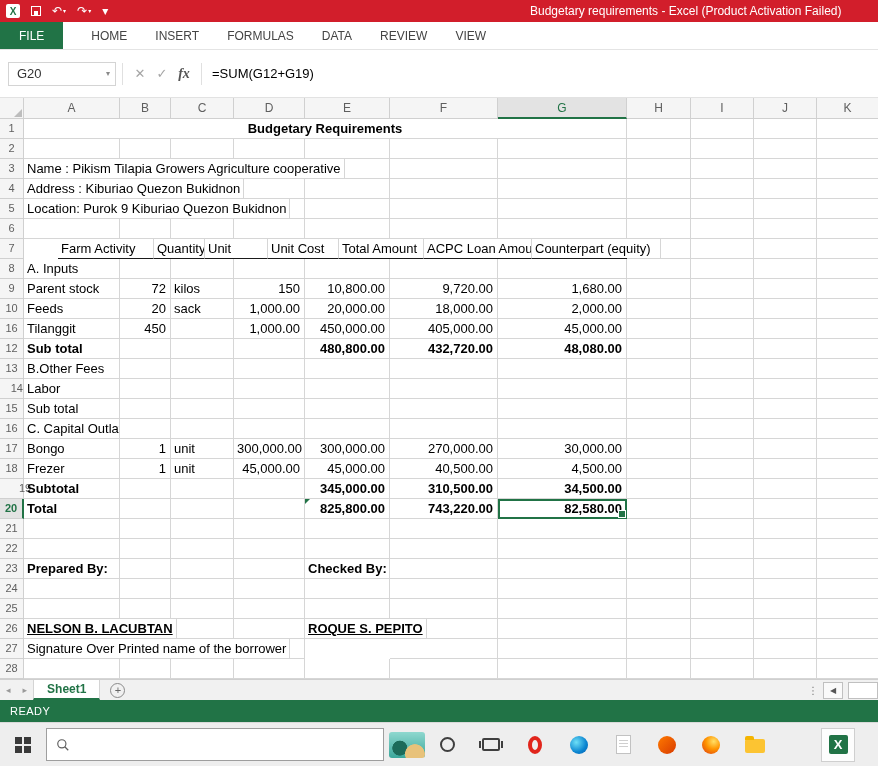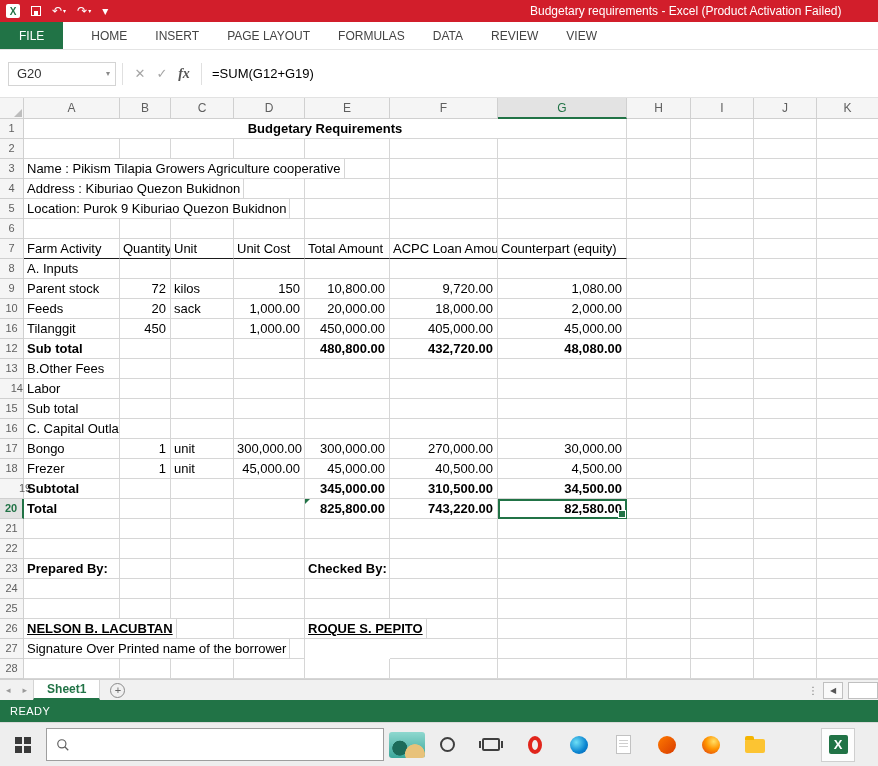--- a/index.html
+++ b/index.html
@@ -50,21 +50,21 @@
          border-bottom:1px solid var(--hdrline);font-size:11px;color:#5f5f5f;text-align:center;line-height:19px;}
   .row-h.sel{color:var(--green);background:#e3e3e3;border-right:2px solid var(--green);font-weight:bold;}
   .grid-canvas{position:absolute;left:24px;top:21px;right:0;bottom:0;}
   .cell{position:absolute;border-right:1px solid var(--grid);border-bottom:1px solid var(--grid);
         font-size:13px;line-height:19px;padding:0 3px;white-space:nowrap;overflow:hidden;color:#000;}
   .cell.num{text-align:right;padding-right:4px;}
   .cell.bold{font-weight:bold;}
   .cell.center{text-align:center;background:#fff;z-index:1;}
   .cell.uline{text-decoration:underline;}
   .cell.overflow{overflow:visible;background:#fff;z-index:2;}
-  .cell.hdr{border-bottom:1px solid #1a1a1a;}
+  .cell.hdr{border-bottom:1px solid #1a1a1a;margin-left:34px;}
   .cell.tri::before{content:'';position:absolute;left:0;top:0;
         border-top:5px solid var(--green);border-right:5px solid transparent;}
   .cell.selected{outline:2px solid var(--green);outline-offset:-2px;z-index:3;background:#fff;}
   .cell.selected::after{content:'';position:absolute;right:0;bottom:0;width:6px;height:6px;
         background:var(--green);border:1px solid #fff;}
 
   
   .tabbar{height:21px;background:#f1f1f1;border-top:1px solid #cfcfcf;display:flex;align-items:stretch;}
   .nav-arrow{display:flex;align-items:center;padding:0 6px;font-size:9px;color:#9a9a9a;}
   .sheet-tab{display:flex;align-items:center;background:#fff;border-left:1px solid #d4d4d4;border-right:1px solid #d4d4d4;
@@ -141,21 +141,20 @@
           <span>▾</span>
         </span>
     </div>
     <div class="win-title">Budgetary requirements -  Excel (Product Activation Failed)</div>
   </div>
 
   <div class="ribbon">
     <span class="tab file">FILE</span>
     <span class="tab">HOME</span>
     <span class="tab">INSERT</span>
-    <span class="tab">PAGE LAYOUT</span>
     <span class="tab">FORMULAS</span>
     <span class="tab">DATA</span>
     <span class="tab">REVIEW</span>
     <span class="tab">VIEW</span>
   </div>
 
   <div class="formula-area">
     <div class="namebox">
       <span>G20</span>
       <span class="nb-caret">▾</span>
@@ -295,21 +294,21 @@
         <div class="cell" style="left: 603px; top: 140px; height: 20px; width: 64px;"></div>
         <div class="cell" style="left: 667px; top: 140px; height: 20px; width: 63px;"></div>
         <div class="cell" style="left: 730px; top: 140px; height: 20px; width: 63px;"></div>
         <div class="cell" style="left: 793px; top: 140px; height: 20px; width: 62px;"></div>
         <div class="cell" style="left: 0px; top: 160px; height: 20px; width: 96px;">Parent stock</div>
         <div class="cell num" style="left: 96px; top: 160px; height: 20px; width: 51px;">72</div>
         <div class="cell" style="left: 147px; top: 160px; height: 20px; width: 63px;">kilos</div>
         <div class="cell num" style="left: 210px; top: 160px; height: 20px; width: 71px;">150</div>
         <div class="cell num" style="left: 281px; top: 160px; height: 20px; width: 85px;">10,800.00</div>
         <div class="cell num" style="left: 366px; top: 160px; height: 20px; width: 108px;">9,720.00</div>
-        <div class="cell num" style="left: 474px; top: 160px; height: 20px; width: 129px;">1,080.00</div>
+        <div class="cell num" style="left: 474px; top: 160px; height: 20px; width: 129px;">1,680.00</div>
         <div class="cell" style="left: 603px; top: 160px; height: 20px; width: 64px;"></div>
         <div class="cell" style="left: 667px; top: 160px; height: 20px; width: 63px;"></div>
         <div class="cell" style="left: 730px; top: 160px; height: 20px; width: 63px;"></div>
         <div class="cell" style="left: 793px; top: 160px; height: 20px; width: 62px;"></div>
         <div class="cell" style="left: 0px; top: 180px; height: 20px; width: 96px;">Feeds</div>
         <div class="cell num" style="left: 96px; top: 180px; height: 20px; width: 51px;">20</div>
         <div class="cell" style="left: 147px; top: 180px; height: 20px; width: 63px;">sack</div>
         <div class="cell num" style="left: 210px; top: 180px; height: 20px; width: 71px;">1,000.00</div>
         <div class="cell num" style="left: 281px; top: 180px; height: 20px; width: 85px;">20,000.00</div>
         <div class="cell num" style="left: 366px; top: 180px; height: 20px; width: 108px;">18,000.00</div>

